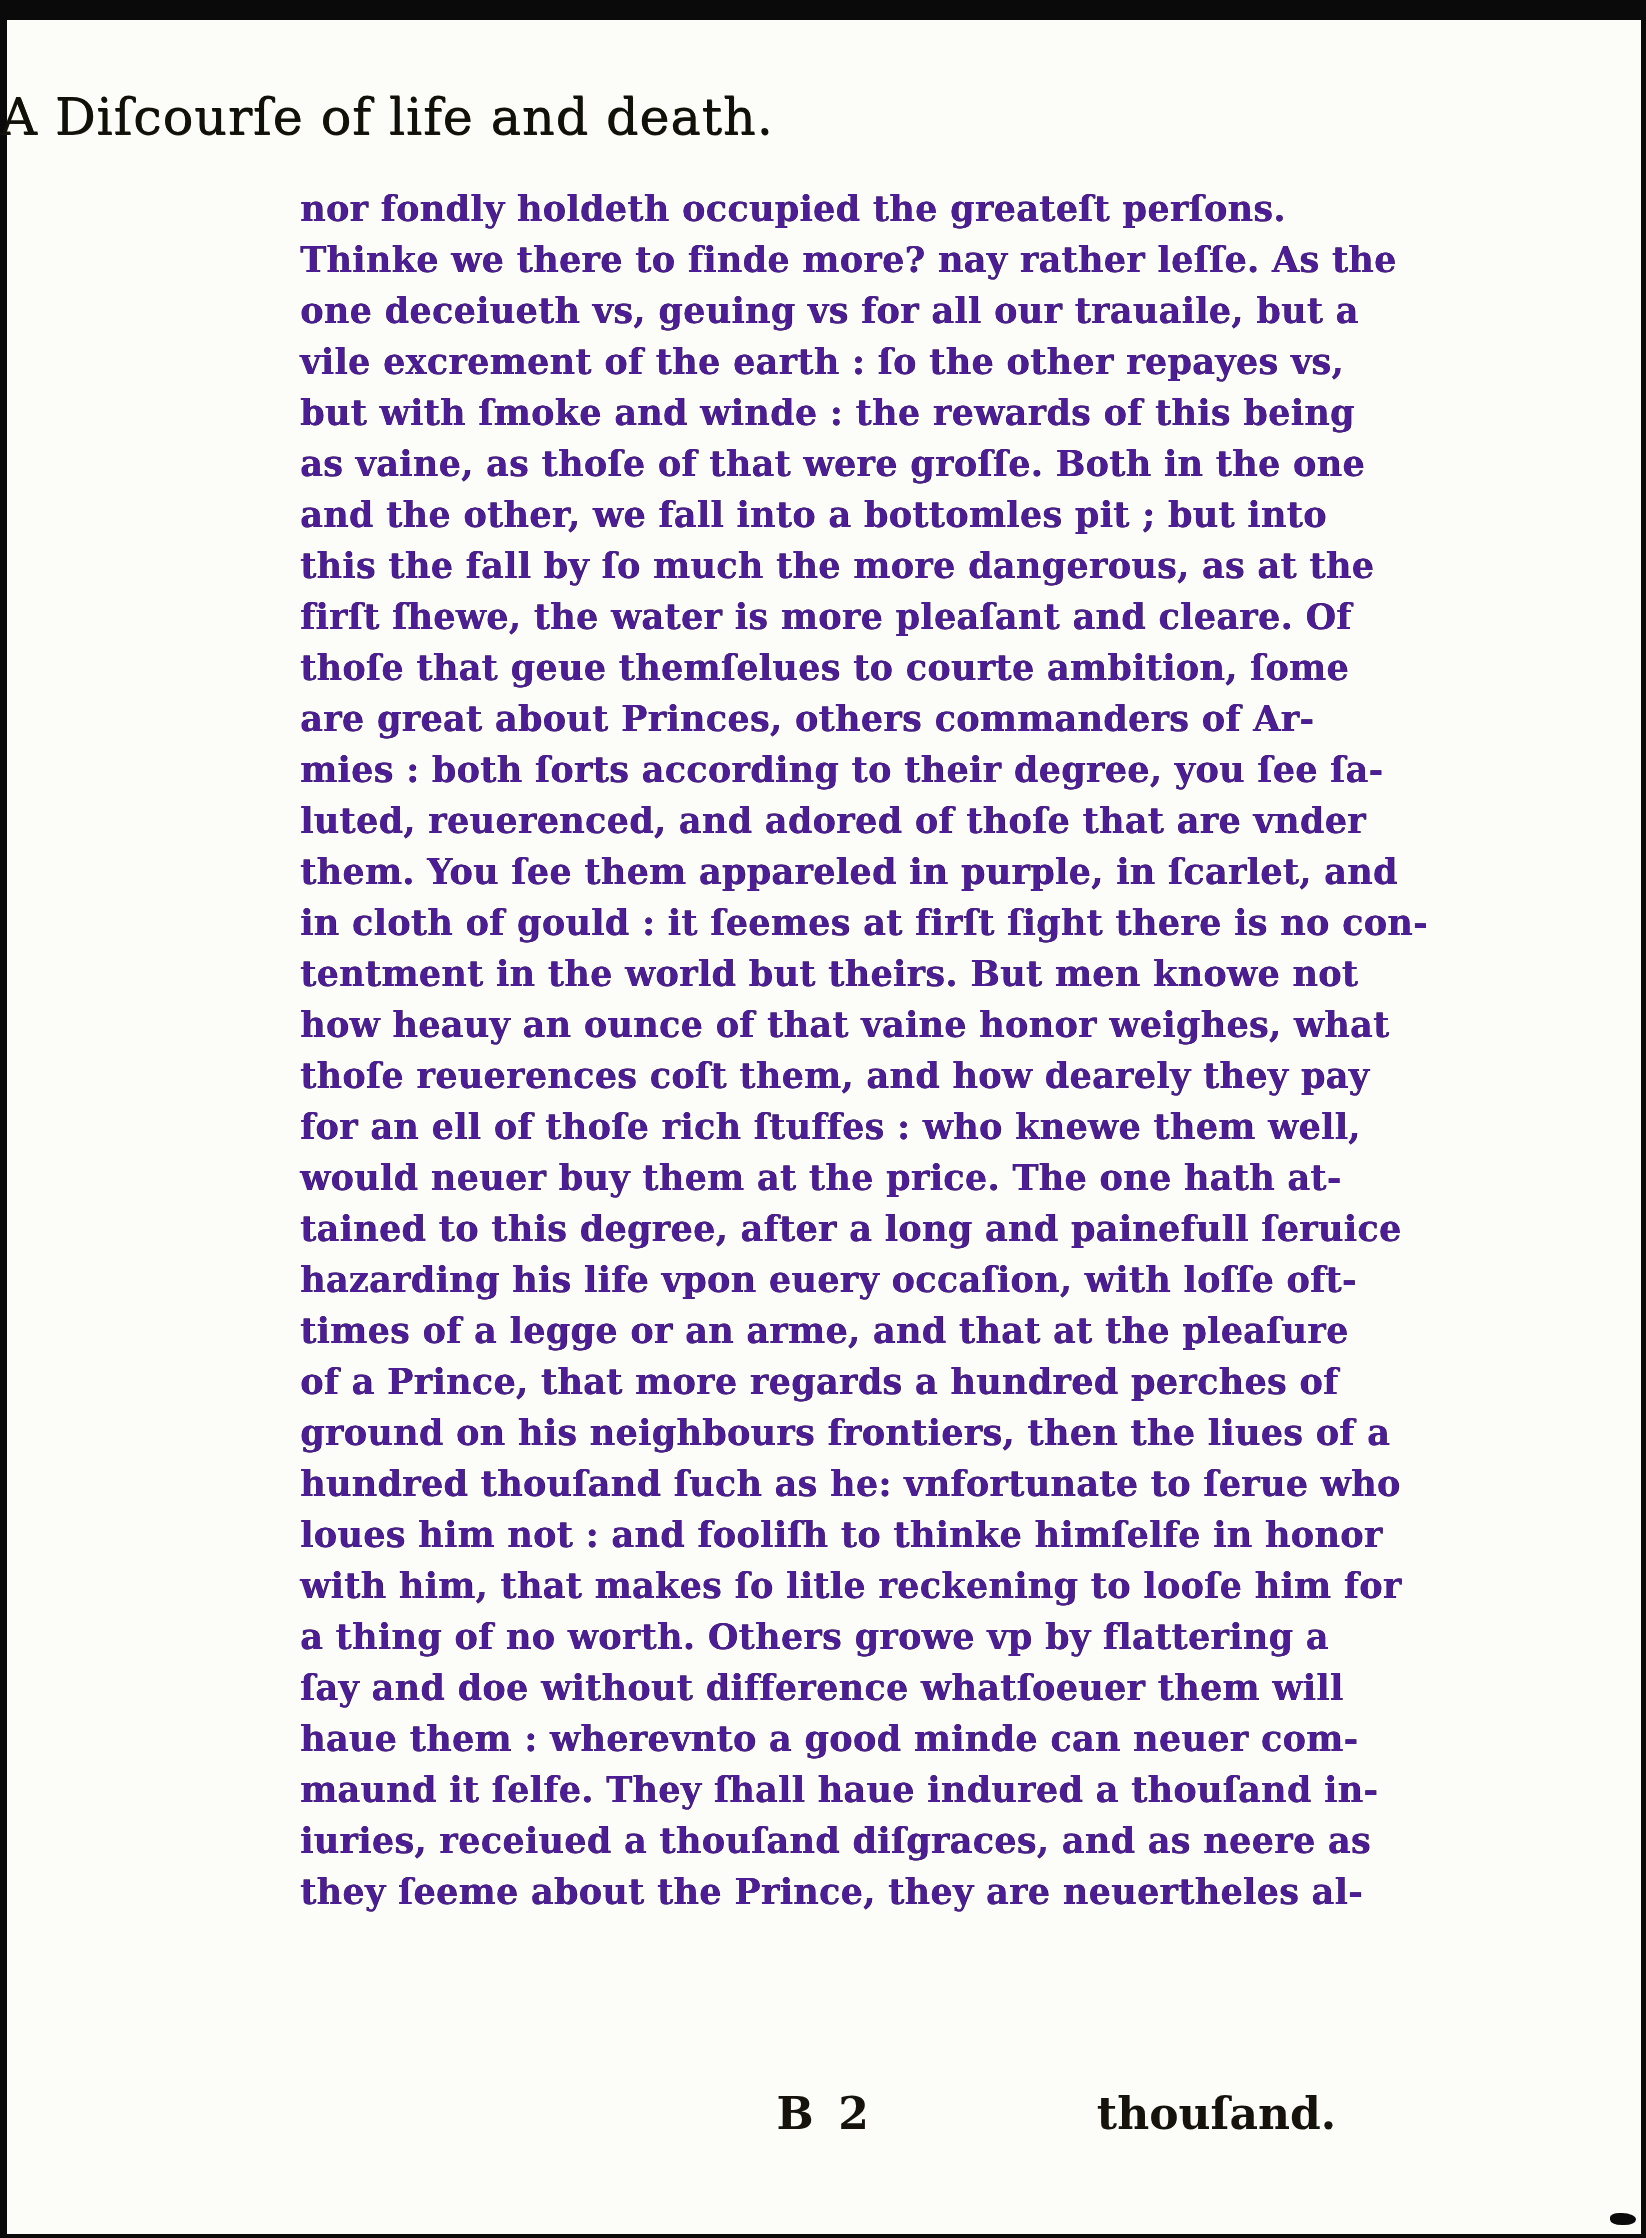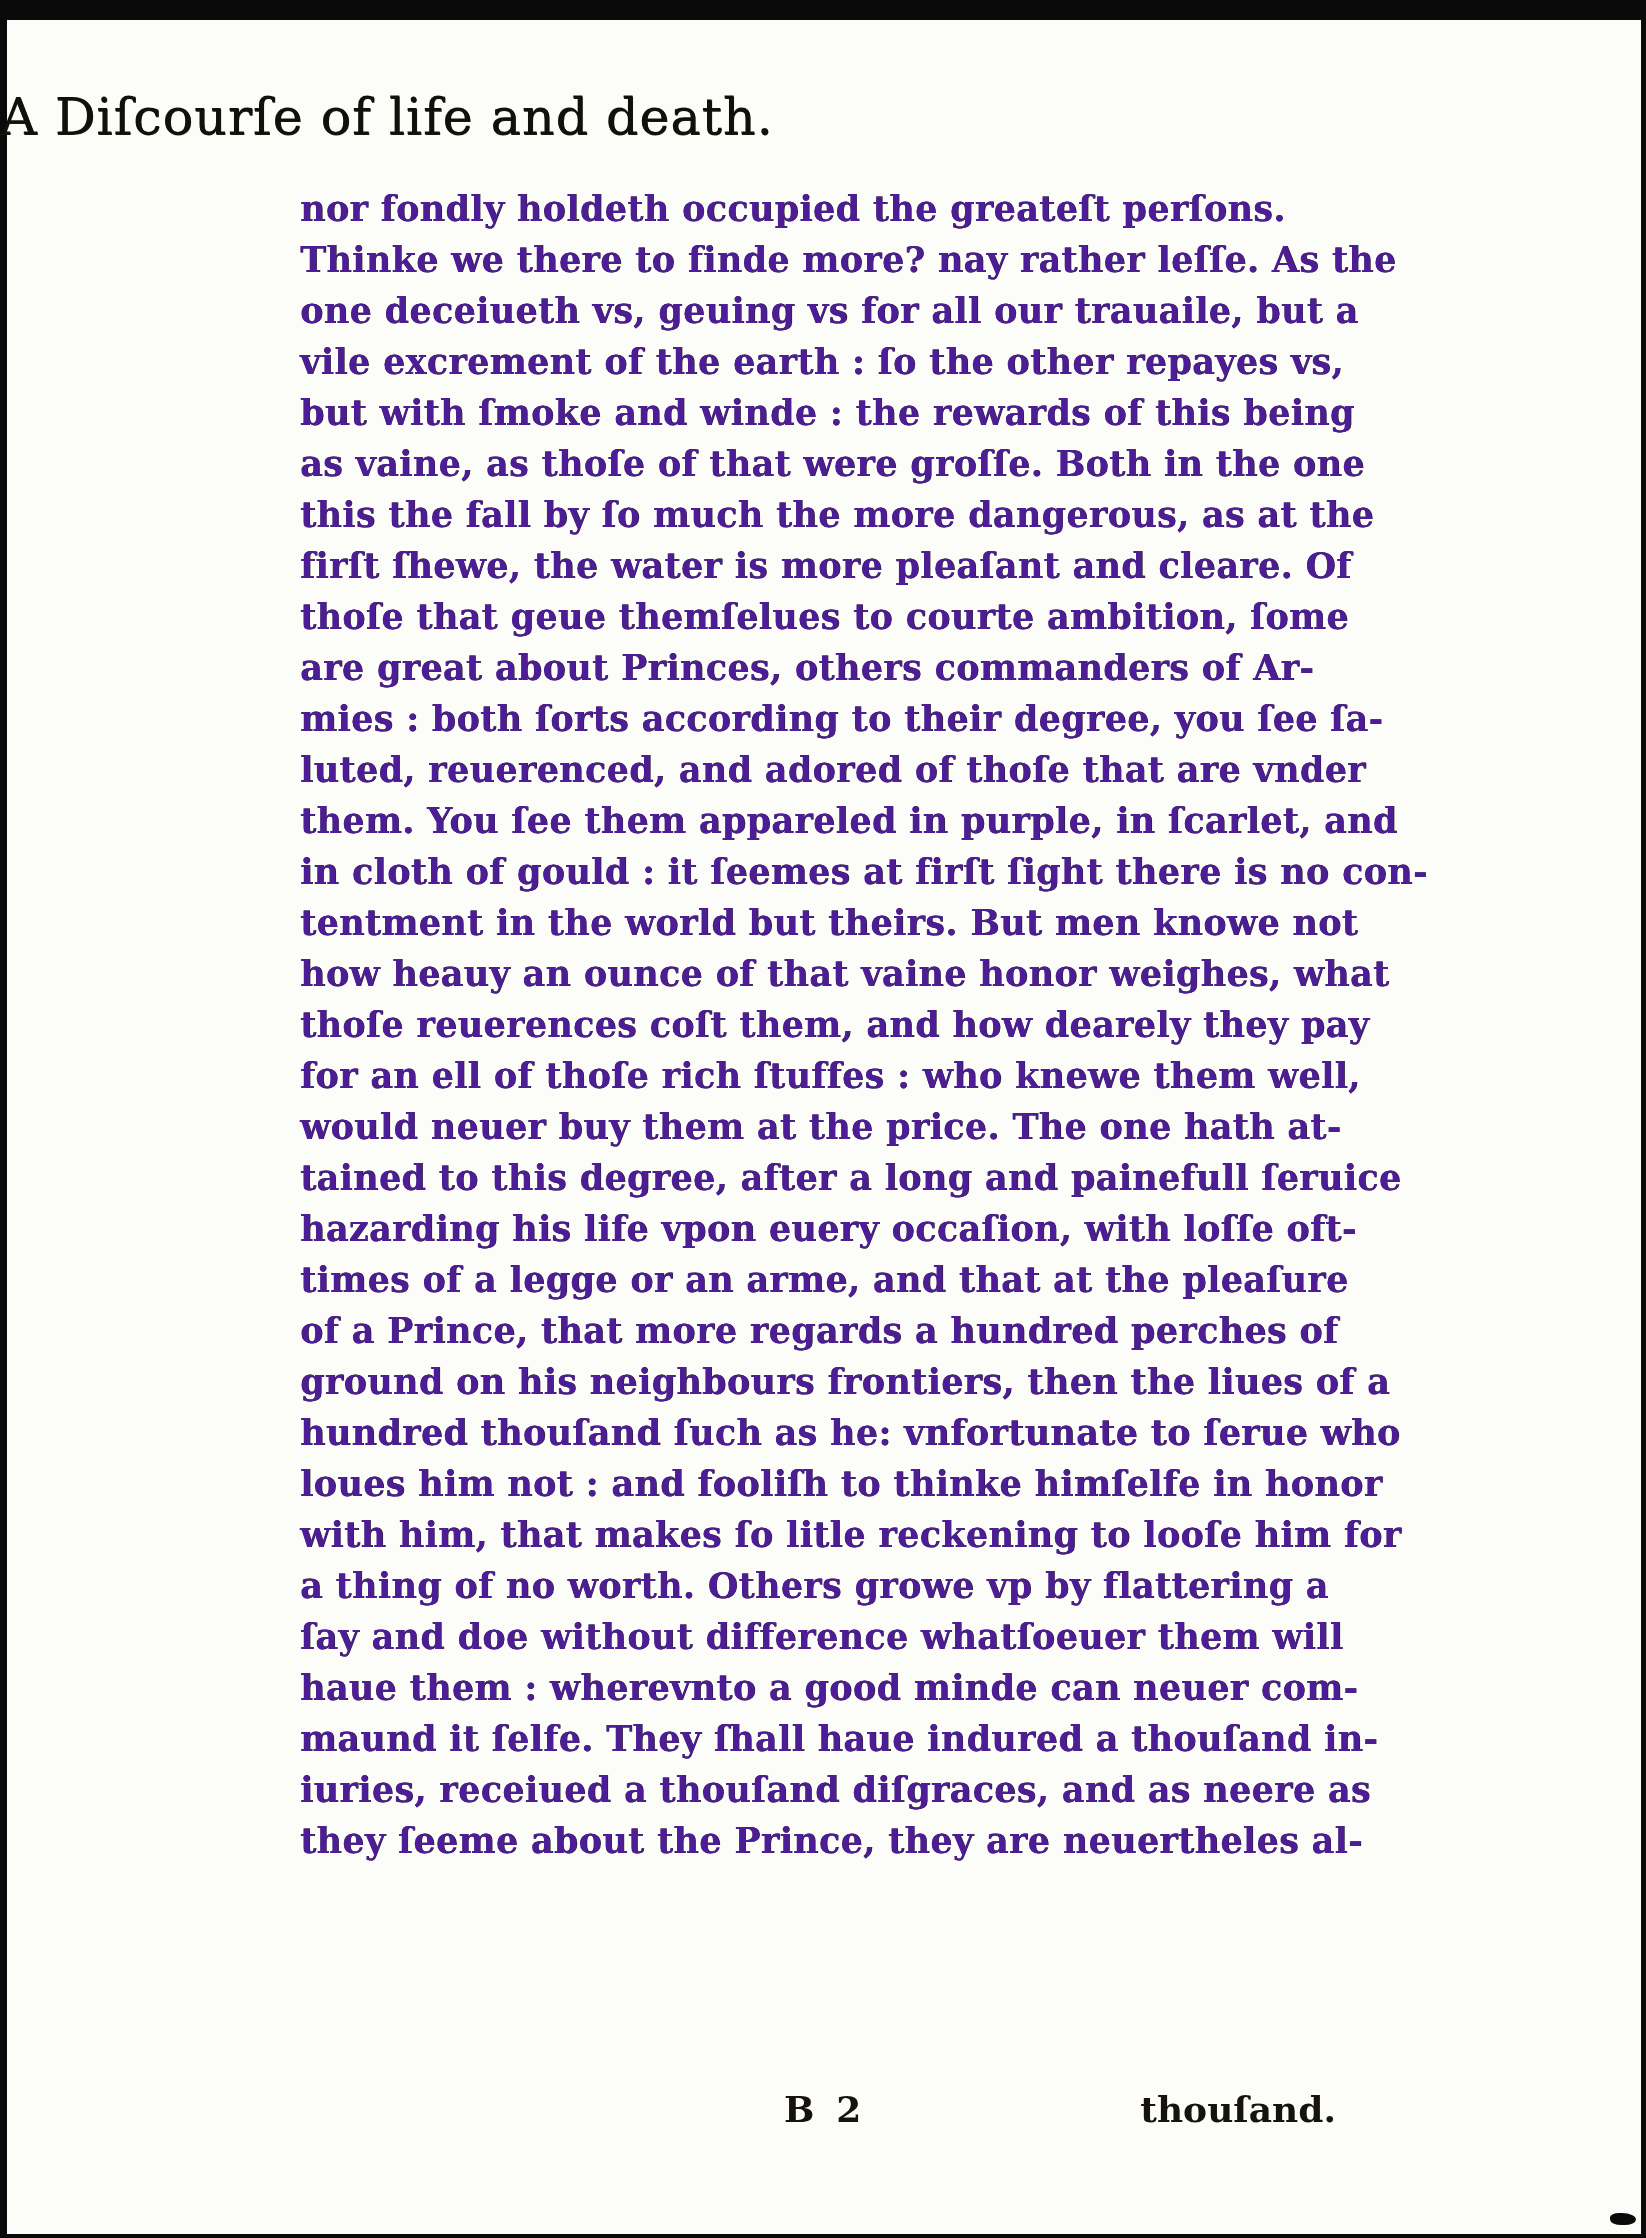--- a/index.html
+++ b/index.html
@@ -62,21 +62,21 @@
   }
   
   .text-line::after { content: ""; display: inline-block; width: 100%; }
 
   .page-footer {
     position: absolute;
     top: 2088px;
     left: 300px;
     width: 1050px;
     height: 54px;
-    font-size: 36px;
+    font-size: 44px;
     font-weight: bold;
     color: #16130d;
   }
   .signature-mark {
     position: absolute;
     left: 0;
     width: 100%;
     text-align: center;
     letter-spacing: 4.7px;
   }
@@ -99,20 +99,21 @@
 
   <div class="running-title">A Diſcourſe of life and death.</div>
 
   <div class="text-block">
       <div class="text-line">nor fondly holdeth occupied the greateſt perſons.</div>
       <div class="text-line">Thinke we there to finde more? nay rather leſſe. As the</div>
       <div class="text-line">one deceiueth vs, geuing vs for all our trauaile, but a</div>
       <div class="text-line">vile excrement of the earth : ſo the other repayes vs,</div>
       <div class="text-line">but with ſmoke and winde : the rewards of this being</div>
       <div class="text-line">as vaine, as thoſe of that were groſſe. Both in the one</div>
+      <div class="text-line">and the other, we fall into a bottomles pit ; but into</div>
       <div class="text-line">this the fall by ſo much the more dangerous, as at the</div>
       <div class="text-line">firſt ſhewe, the water is more pleaſant and cleare. Of</div>
       <div class="text-line">thoſe that geue themſelues to courte ambition, ſome</div>
       <div class="text-line">are great about Princes, others commanders of Ar-</div>
       <div class="text-line">mies : both ſorts according to their degree, you ſee ſa-</div>
       <div class="text-line">luted, reuerenced, and adored of thoſe that are vnder</div>
       <div class="text-line">them. You ſee them appareled in purple, in ſcarlet, and</div>
       <div class="text-line">in cloth of gould : it ſeemes at firſt ſight there is no con-</div>
       <div class="text-line">tentment in the world but theirs. But men knowe not</div>
       <div class="text-line">how heauy an ounce of that vaine honor weighes, what</div>

